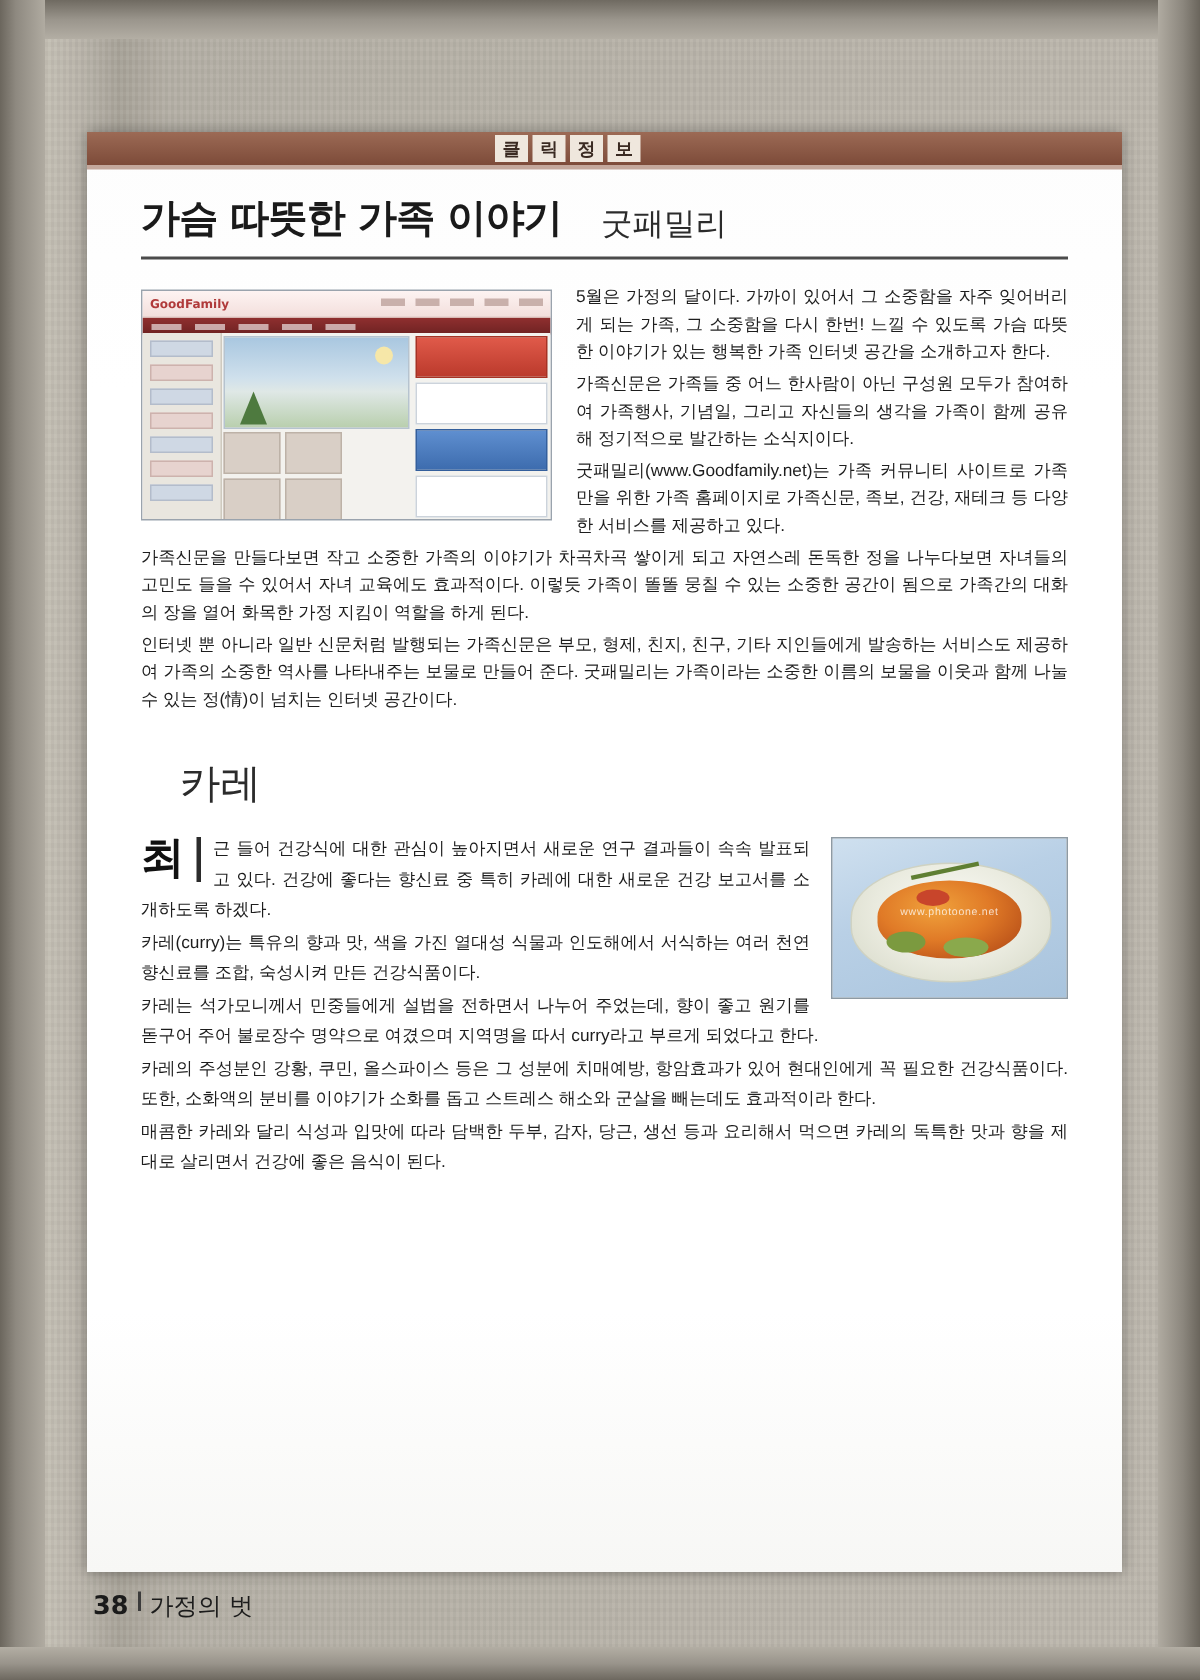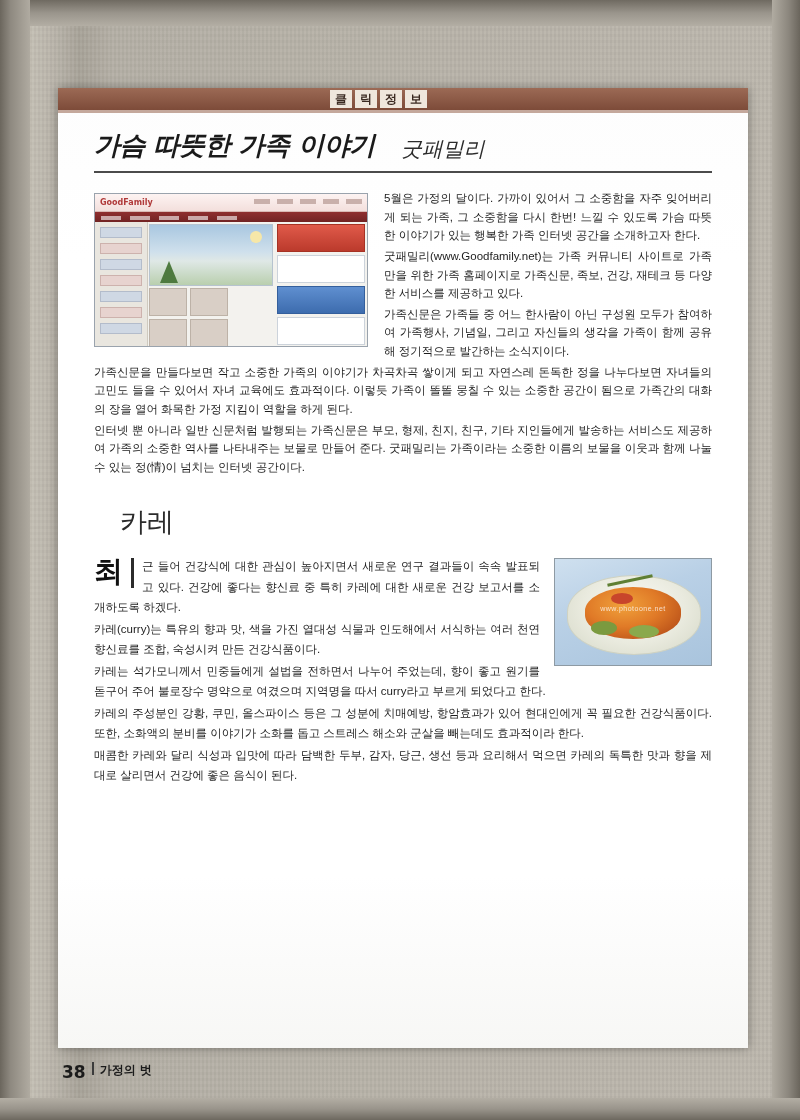--- a/index.html
+++ b/index.html
@@ -98,21 +98,20 @@
     left: 36px; top: 40px;
     width: 618px;
   }
 
   
   .title-row {
     display: flex;
     align-items: flex-end;
     gap: 26px;
     margin-bottom: 6px;
-    font-style: italic;
   }
   .title-main {
     font-size: 26px;
     font-weight: bold;
     color: #1a1a1a;
     letter-spacing: -0.5px;
     position: relative;
     padding-bottom: 2px;
     font-family: "DejaVu Sans", sans-serif;
   }
@@ -287,21 +286,21 @@
     position: absolute;
     left: 62px; bottom: 38px;
     display: flex; align-items: flex-start; gap: 6px;
     color: #1b1b1b;
   }
   .footer .pg {
     font-size: 17px; font-weight: bold;
     font-family: "DejaVu Sans", sans-serif;
   }
   .footer .bar { width: 2px; height: 13px; background: #3b3b3b; display: inline-block; }
-  .footer .name { font-size: 12px; font-weight: bold; font-family: "DejaVu Sans", sans-serif; }
+  .footer .name { font-size: 16px; font-weight: normal; font-family: "DejaVu Sans", sans-serif; }
 </style>
 </head>
 <body>
 
 <div class="scan">
   <div class="scan-texture"></div>
   <div class="gutter-top"></div>
   <div class="gutter-left"></div>
   <div class="gutter-right"></div>
   <div class="gutter-bottom"></div>
@@ -374,22 +373,22 @@
               <div class="ws-right">
                 <div class="card red"></div>
                 <div class="card"></div>
                 <div class="card blue"></div>
                 <div class="card"></div>
               </div>
             </div>
           </div>
 
           <p>5월은 가정의 달이다. 가까이 있어서 그 소중함을 자주 잊어버리게 되는 가족, 그 소중함을 다시 한번! 느낄 수 있도록 가슴 따뜻한 이야기가 있는 행복한 가족 인터넷 공간을 소개하고자 한다.</p>
+          <p>가족신문은 가족들 중 어느 한사람이 아닌 구성원 모두가 참여하여 가족행사, 기념일, 그리고 자신들의 생각을 가족이 함께 공유해 정기적으로 발간하는 소식지이다.</p>
           <p>굿패밀리(www.Goodfamily.net)는 가족 커뮤니티 사이트로 가족만을 위한 가족 홈페이지로 가족신문, 족보, 건강, 재테크 등 다양한 서비스를 제공하고 있다.</p>
-          <p>가족신문은 가족들 중 어느 한사람이 아닌 구성원 모두가 참여하여 가족행사, 기념일, 그리고 자신들의 생각을 가족이 함께 공유해 정기적으로 발간하는 소식지이다.</p>
           <p>가족신문을 만들다보면 작고 소중한 가족의 이야기가 차곡차곡 쌓이게 되고 자연스레 돈독한 정을 나누다보면 자녀들의 고민도 들을 수 있어서 자녀 교육에도 효과적이다. 이렇듯 가족이 똘똘 뭉칠 수 있는 소중한 공간이 됨으로 가족간의 대화의 장을 열어 화목한 가정 지킴이 역할을 하게 된다.</p>
           <p>인터넷 뿐 아니라 일반 신문처럼 발행되는 가족신문은 부모, 형제, 친지, 친구, 기타 지인들에게 발송하는 서비스도 제공하여 가족의 소중한 역사를 나타내주는 보물로 만들어 준다. 굿패밀리는 가족이라는 소중한 이름의 보물을 이웃과 함께 나눌 수 있는 정(情)이 넘치는 인터넷 공간이다.</p>
           <div style="clear:both"></div>
         </div>
 
         <div class="a2-title-row">
           <div class="a2-title-main">
             <span class="hl"></span>
           </div>
           <div class="a2-title-sub">카레</div>

